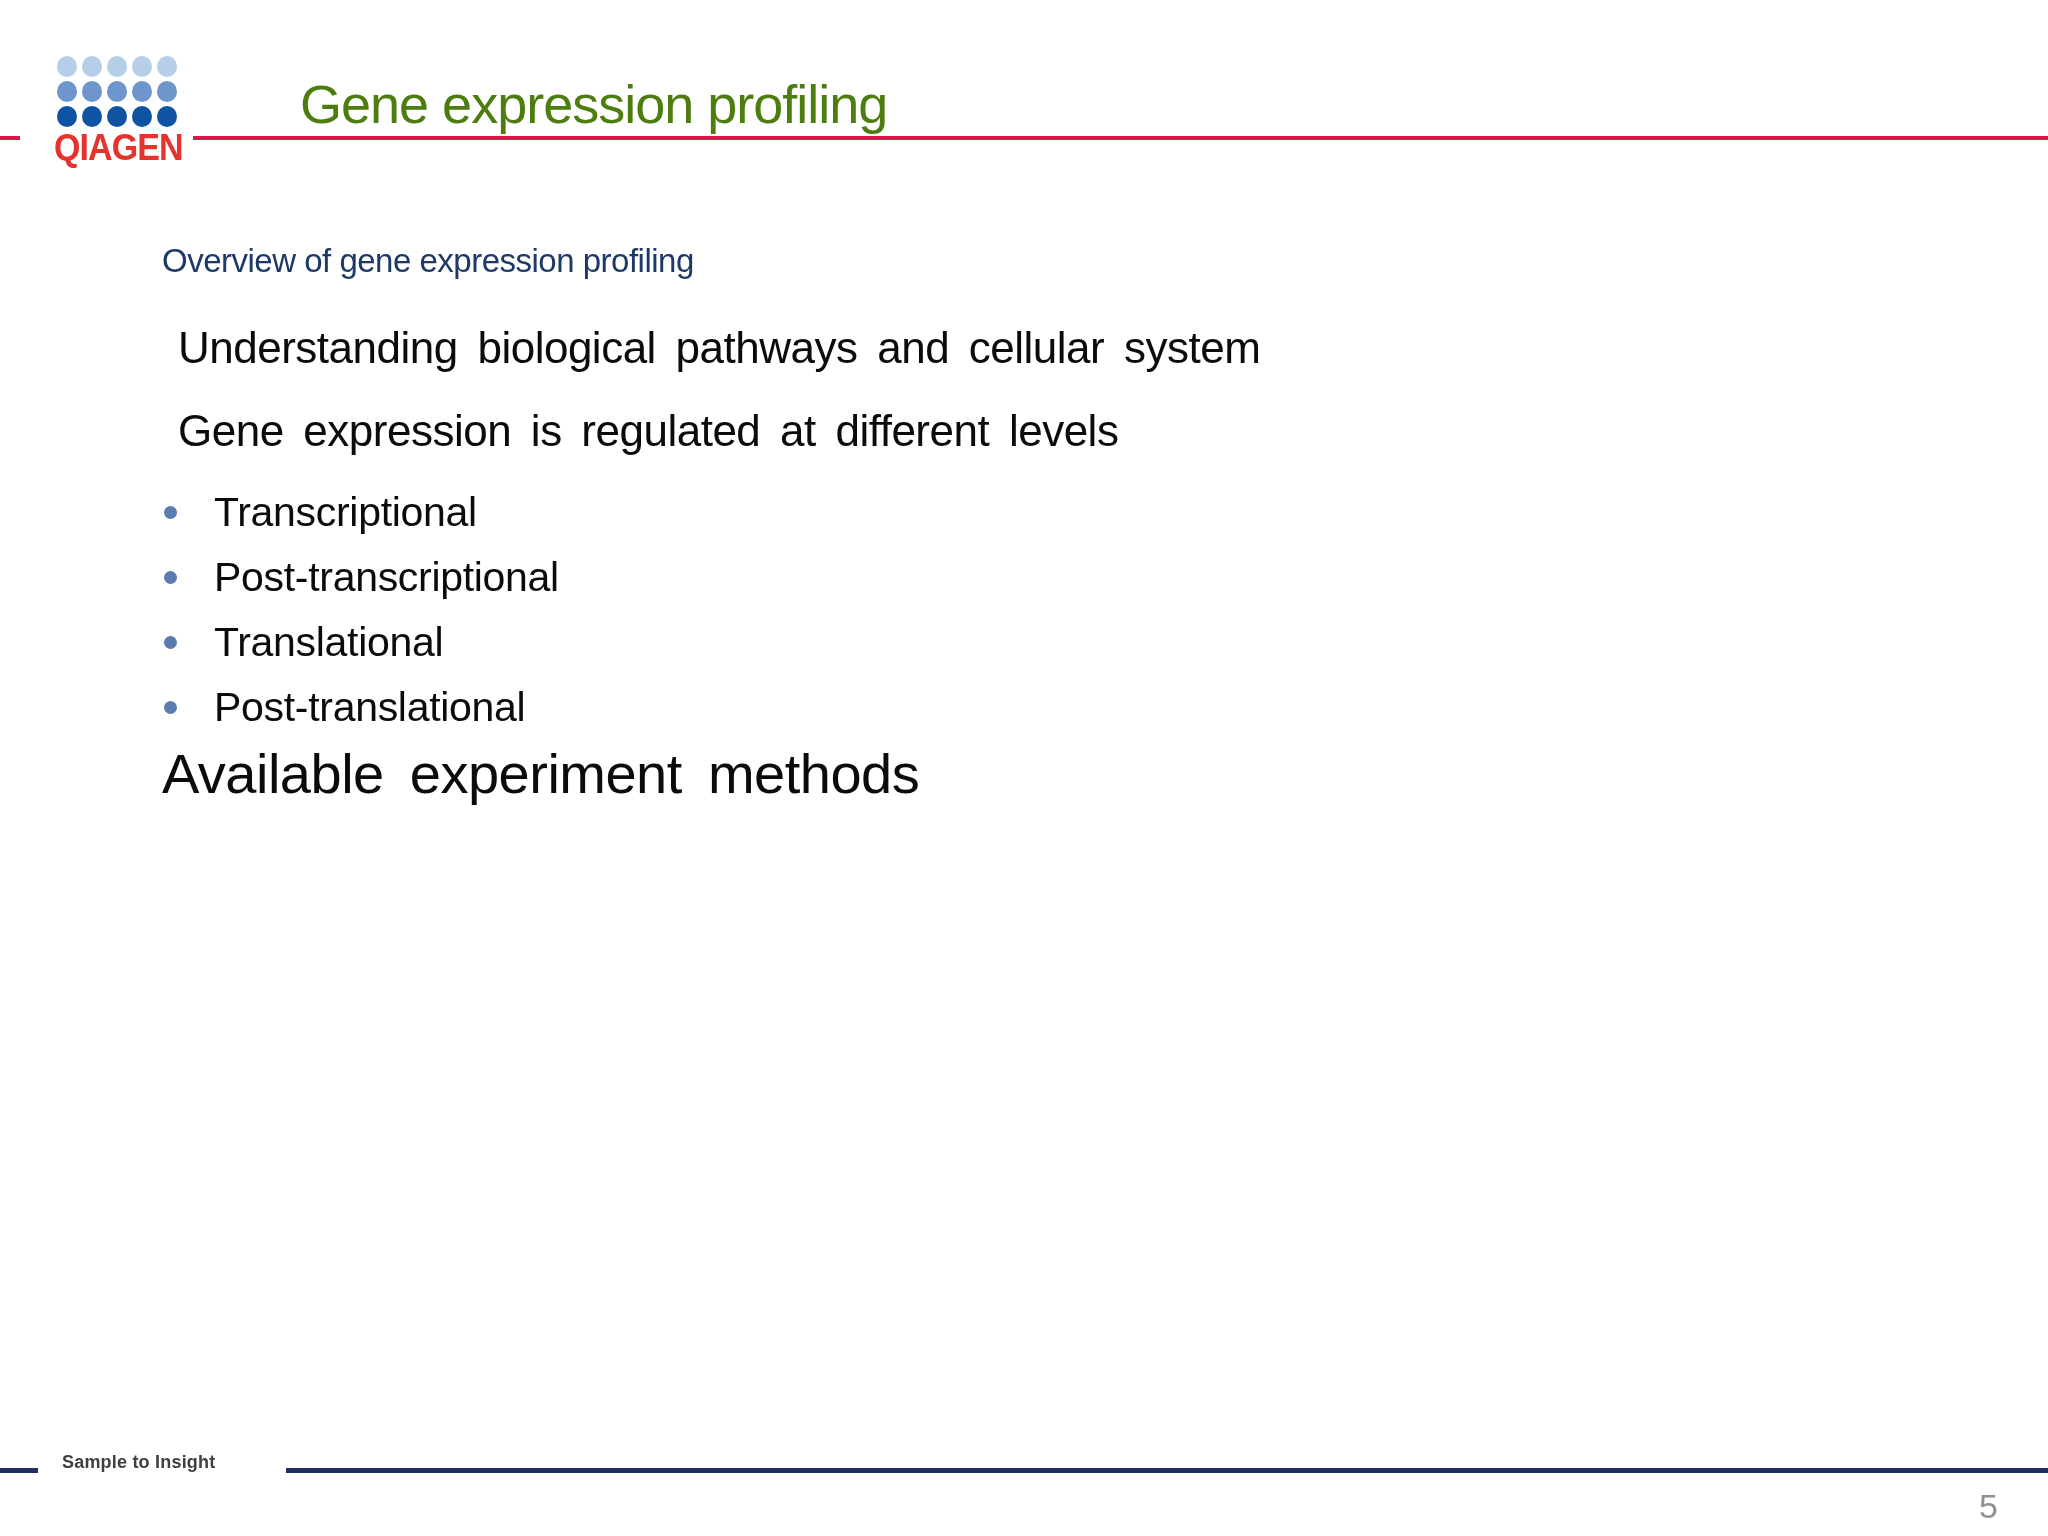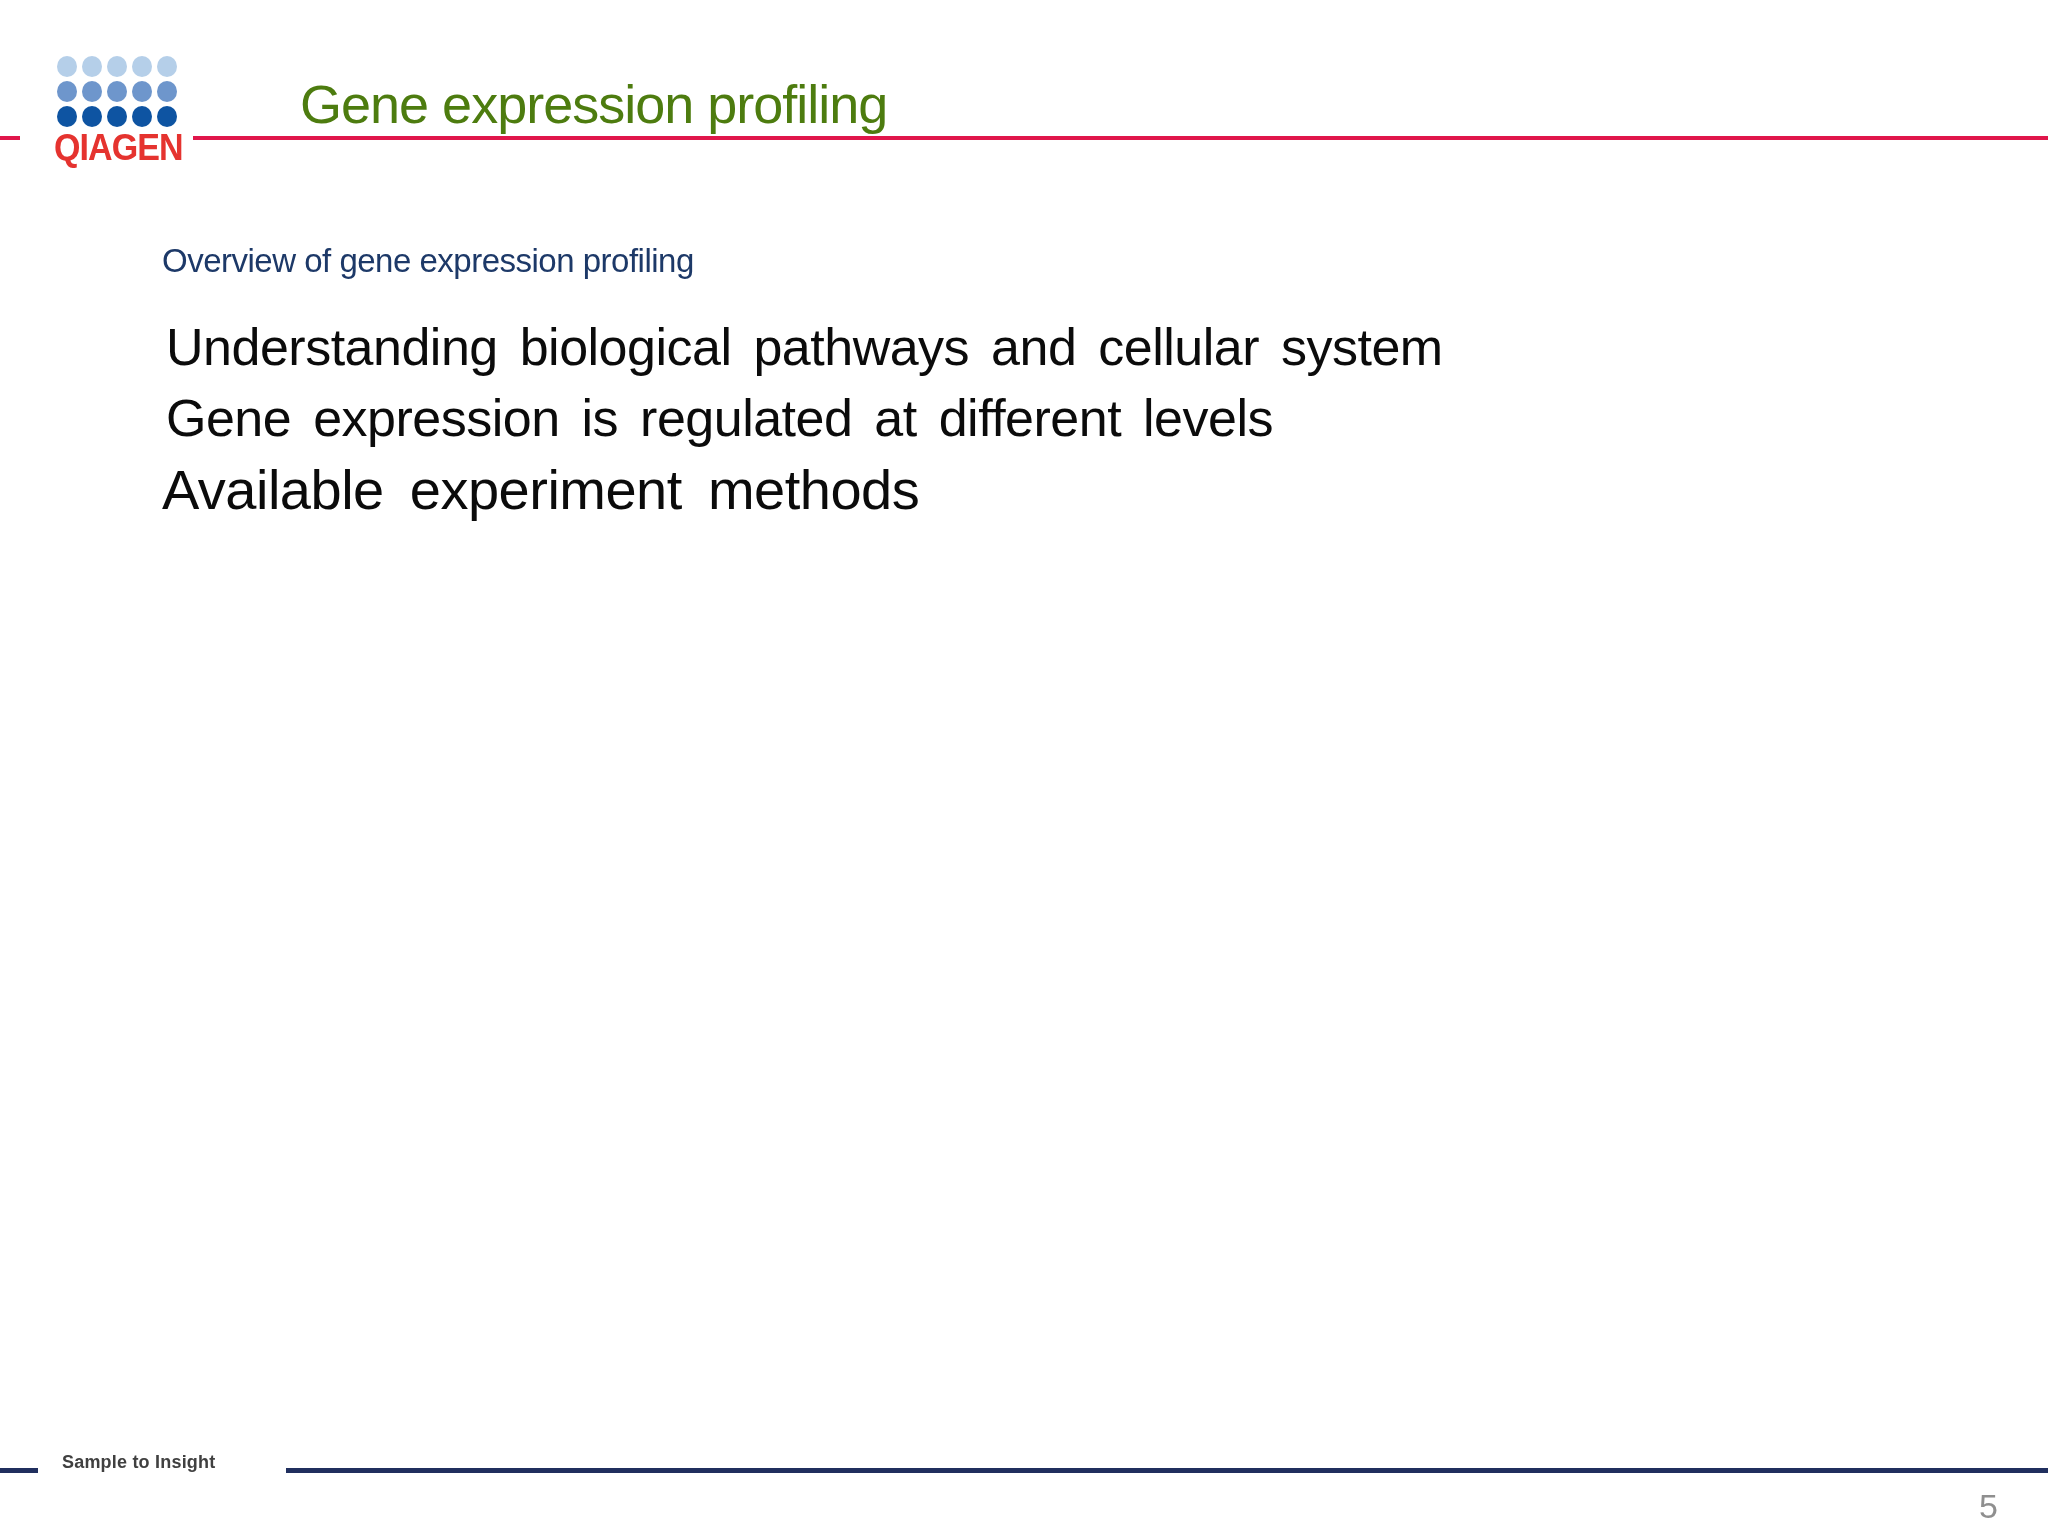--- a/index.html
+++ b/index.html
@@ -34,21 +34,21 @@
     letter-spacing:-1px;white-space:nowrap;margin:0;
   }
   
   .content{position:absolute;left:162px;top:232px;right:80px;}
   .content h2{
     margin:0 0 24px 0;
     font-size:33px;font-weight:400;color:#1d3968;
     letter-spacing:-0.5px;line-height:58px;white-space:nowrap;
   }
   .para{
-    margin:4px;font-size:52px;color:#0b0b0b;
+    margin:16px;font-size:44px;color:#0b0b0b;
     line-height:67px;letter-spacing:-0.5px;word-spacing:8px;
     white-space:nowrap;
   }
   .subhead{
     margin:0;font-size:56px;color:#0b0b0b;
     line-height:67px;letter-spacing:-0.5px;word-spacing:11px;
     white-space:nowrap;
   }
   ul.bullets{list-style:none;margin:4px 0 0 0;padding:0;}
   ul.bullets.second{margin-top:2px;}
@@ -97,20 +97,38 @@
     </div>
   <div class="wordmark">QIAGEN</div>
   <div class="header-dash"></div>
   <div class="header-rule"></div>
   <h1 class="slide-title">Gene expression profiling</h1>
 
   <div class="content">
     <h2>Overview of gene expression profiling</h2>
     <p class="para">Understanding biological pathways and cellular system</p>
     <p class="para">Gene expression is regulated at different levels</p>
+    <ul class="bullets">
+        <li>
+          <span class="bullet-dot"></span>
+          <span class="li-label">Transcriptional</span>
+        </li>
+        <li>
+          <span class="bullet-dot"></span>
+          <span class="li-label">Post-transcriptional</span>
+        </li>
+        <li>
+          <span class="bullet-dot"></span>
+          <span class="li-label">Translational</span>
+        </li>
+        <li>
+          <span class="bullet-dot"></span>
+          <span class="li-label">Post-translational</span>
+        </li>
+      </ul>
     <p class="subhead">Available experiment methods</p>
   </div>
 
   <div class="footer-dash"></div>
   <div class="footer-tagline">Sample to Insight</div>
   <div class="footer-rule"></div>
   <div class="page-number">5</div>
 
 </div>
 

